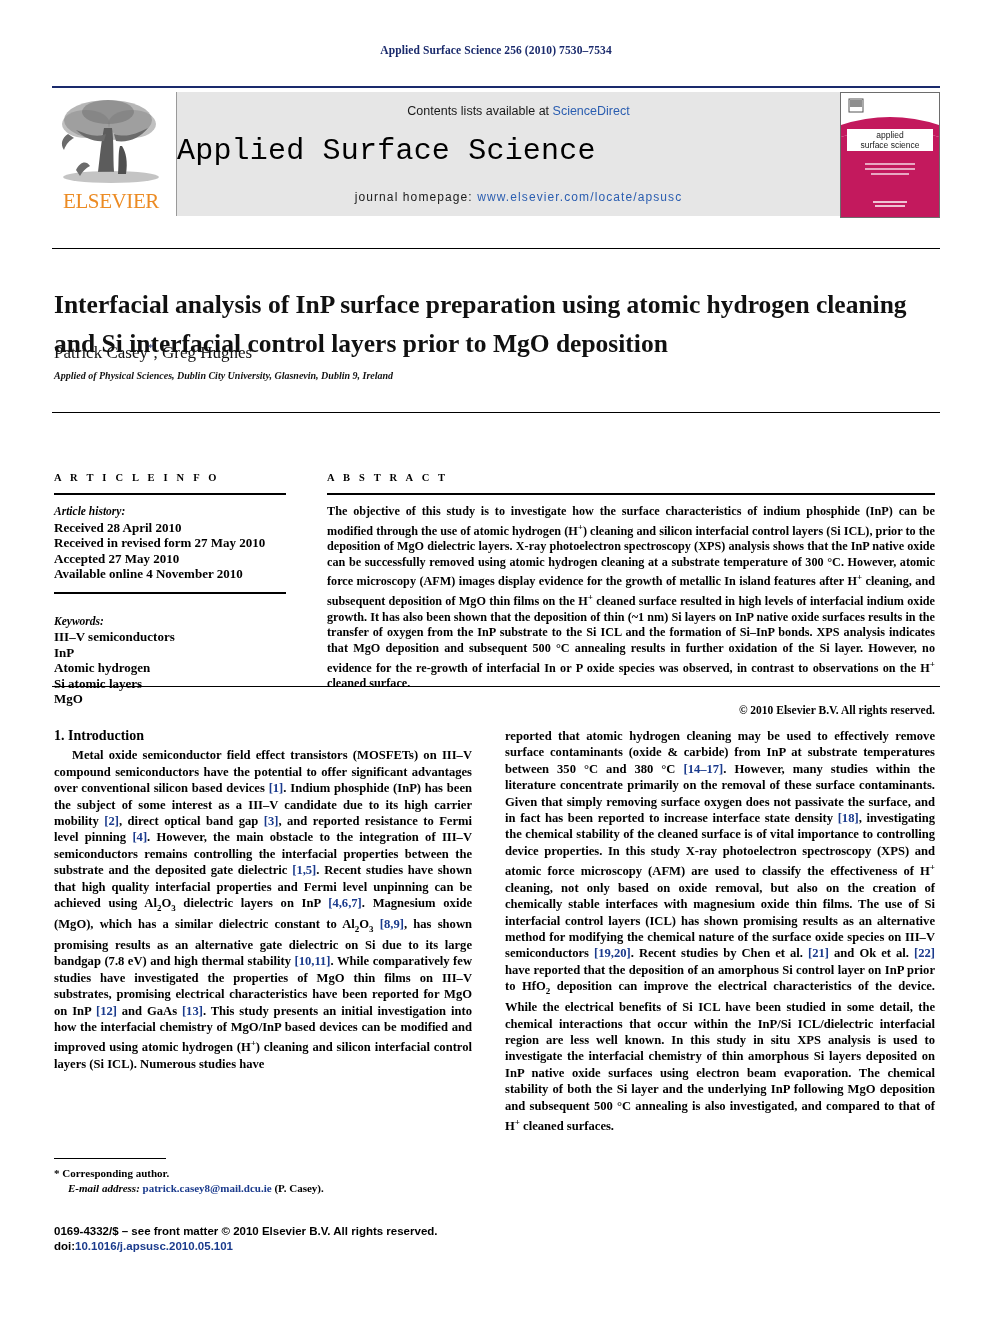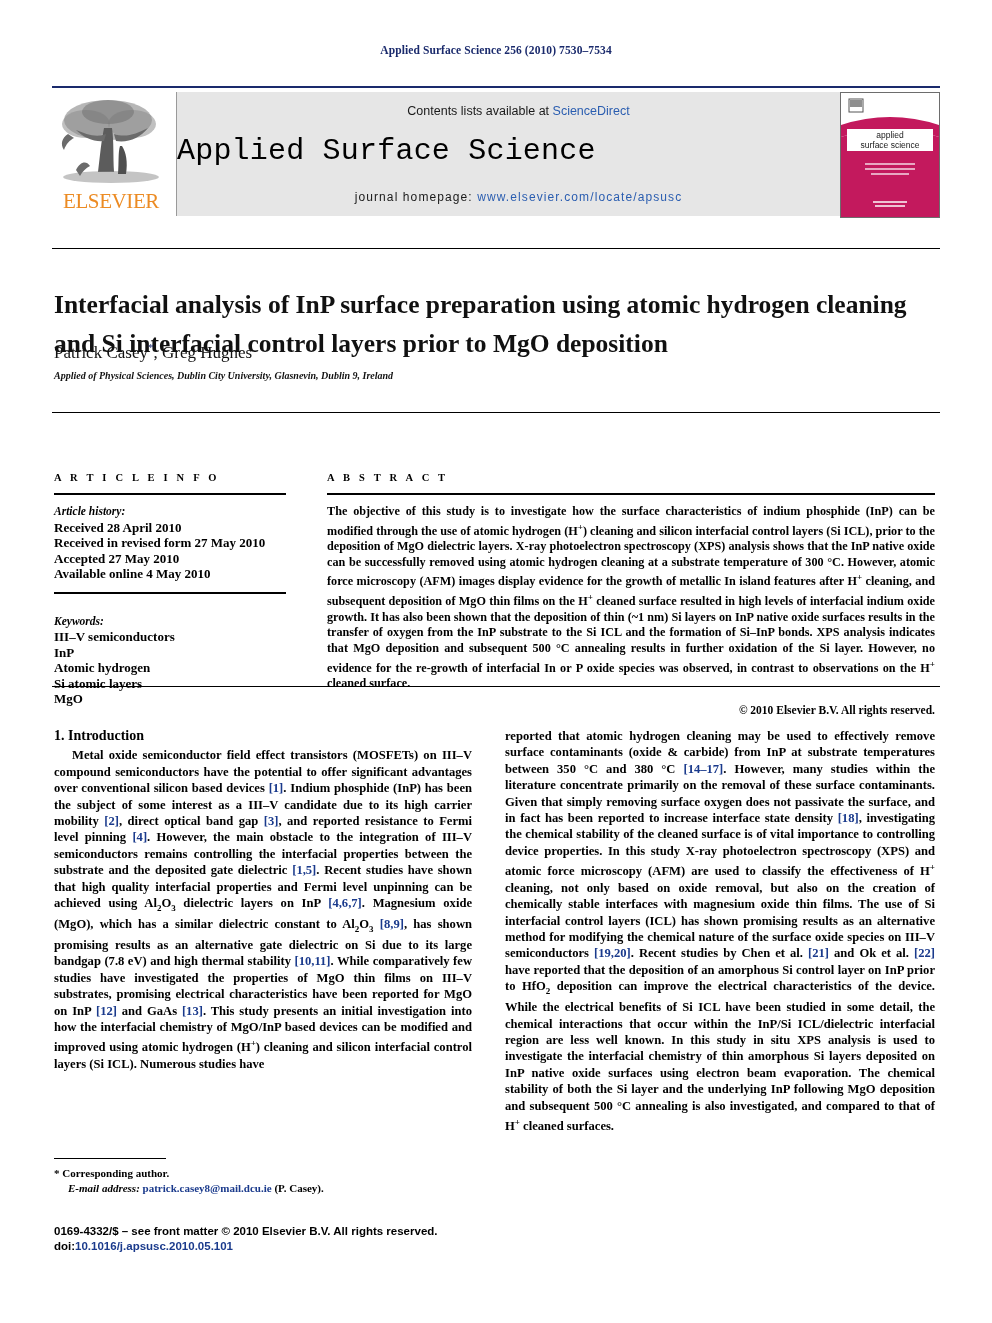--- a/index.html
+++ b/index.html
@@ -360,21 +360,21 @@
 
   <div class="info-rule-top"></div>
 
   <div class="col-info">
     <div class="sec-head">A R T I C L E    I N F O</div>
     <div class="thick-rule"></div>
     <div class="hist-label">Article history:</div>
     <div class="hist-line">Received 28 April 2010</div>
     <div class="hist-line">Received in revised form 27 May 2010</div>
     <div class="hist-line">Accepted 27 May 2010</div>
-    <div class="hist-line">Available online 4 May 2010</div>
+    <div class="hist-line">Available online 4 November 2010</div>
     <div class="thick-rule"></div>
     <div class="kw-block">
       <div class="kw-label">Keywords:</div>
       <div class="kw-line">III–V semiconductors</div>
       <div class="kw-line">InP</div>
       <div class="kw-line">Atomic hydrogen</div>
       <div class="kw-line">Si atomic layers</div>
       <div class="kw-line">MgO</div>
     </div>
   </div>

